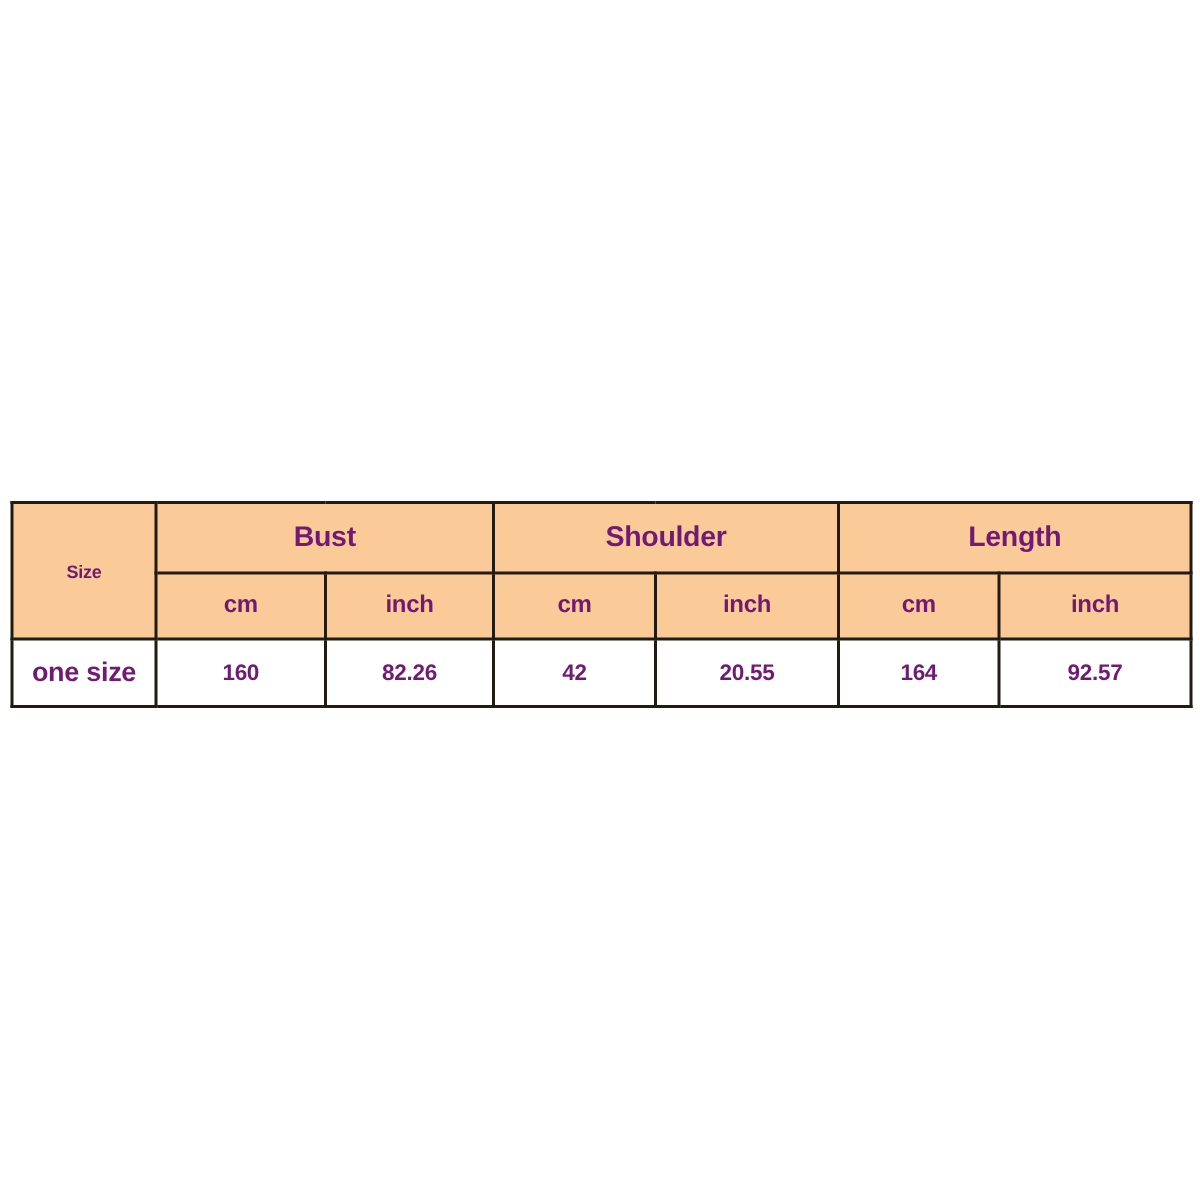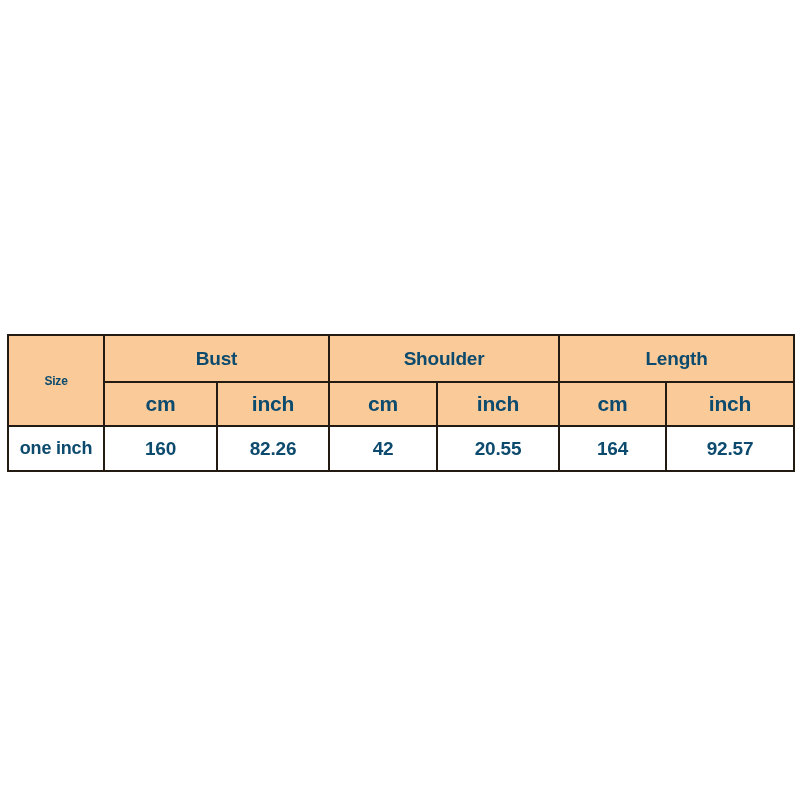--- a/index.html
+++ b/index.html
@@ -25,46 +25,46 @@
     table-layout: fixed;
     background: #ffffff;
   }
 
   #size-chart td {
     border: 2px solid #231a12;
     padding: 0;
     text-align: center;
     vertical-align: middle;
     font-weight: bold;
-    color: #0c4a6e;
+    color: #701a75;
     font-family: "Liberation Sans", sans-serif;
     letter-spacing: -0.2px;
   }
 
   .hdr {
     background: #facb98;
   }
 
   .hdr-group {
     font-size: 19px;
     height: 45px;
   }
 
   .hdr-unit {
-    font-size: 21px;
+    font-size: 16px;
     height: 42px;
   }
 
   .hdr-size {
     font-size: 12px;
   }
 
   .data-cell {
     background: #ffffff;
-    font-size: 19px;
+    font-size: 15px;
     height: 43px;
   }
 
   .data-label {
     background: #ffffff;
     font-size: 18px;
   }
 
   
   .c-size   { width: 96px; }
@@ -97,21 +97,21 @@
     </tr>
     <tr>
       <td class="hdr hdr-unit">cm</td>
       <td class="hdr hdr-unit">inch</td>
       <td class="hdr hdr-unit">cm</td>
       <td class="hdr hdr-unit">inch</td>
       <td class="hdr hdr-unit">cm</td>
       <td class="hdr hdr-unit">inch</td>
     </tr>
     <tr>
-      <td class="data-label">one inch</td>
+      <td class="data-label">one size</td>
       <td class="data-cell">160</td>
       <td class="data-cell">82.26</td>
       <td class="data-cell">42</td>
       <td class="data-cell">20.55</td>
       <td class="data-cell">164</td>
       <td class="data-cell">92.57</td>
     </tr>
   </tbody>
 </table>
 

